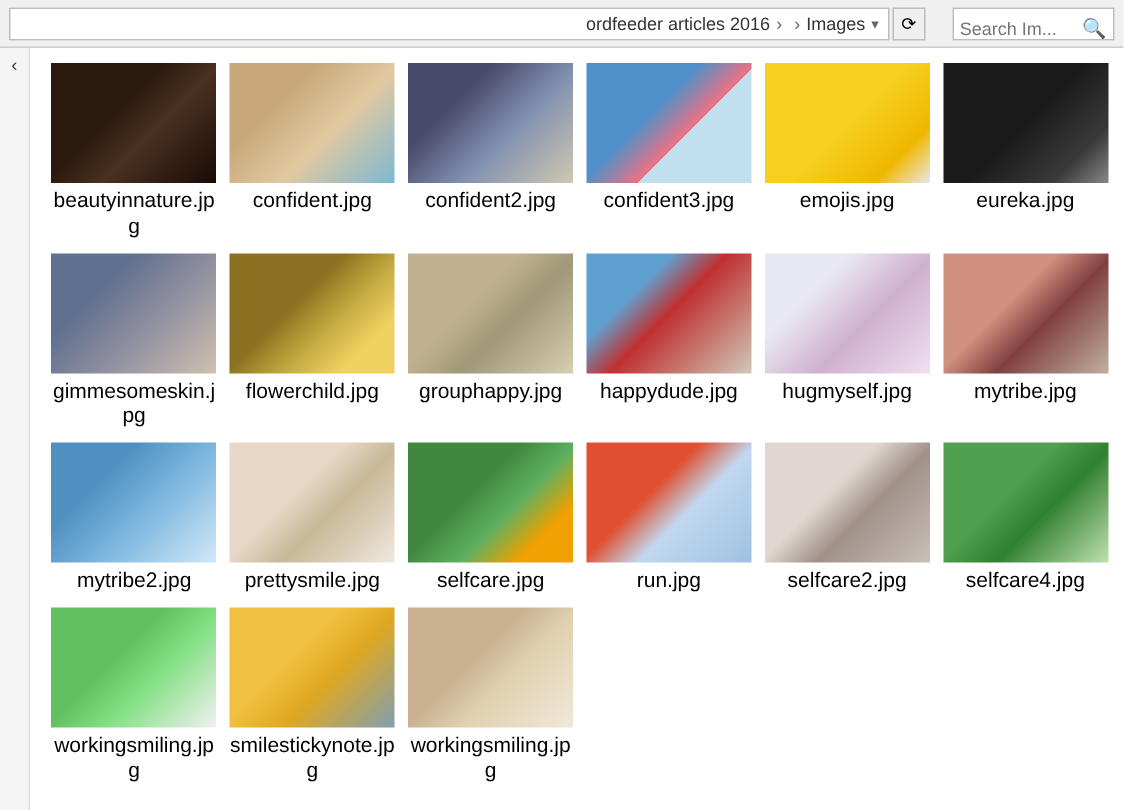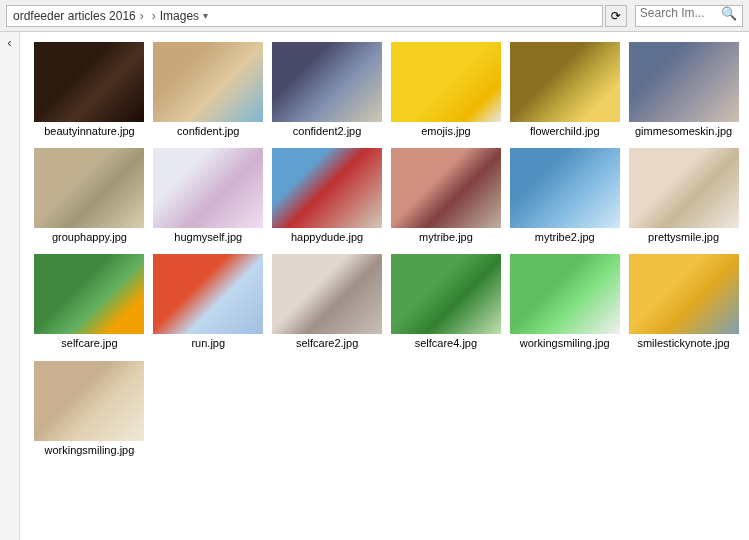--- a/index.html
+++ b/index.html
@@ -24,20 +24,21 @@
     .breadcrumb-area {
       display: flex;
       align-items: center;
       flex: 1;
       background: #fff;
       border: 1px solid #bbb;
       height: 22px;
       padding: 0 6px;
       font-size: 12px;
       color: #333;
+      justify-content: flex-end;
     }
     .breadcrumb-sep {
       margin: 0 4px;
       color: #666;
     }
     .breadcrumb-arrow {
       margin-left: 4px;
       color: #666;
       font-size: 10px;
     }
@@ -48,25 +49,25 @@
       border: 1px solid #bbb;
       cursor: pointer;
       display: flex;
       align-items: center;
       justify-content: center;
       font-size: 12px;
       margin-left: 2px;
     }
     .search-box {
       display: flex;
-      align-items: flex-start;
+      align-items: flex-end;
       background: #fff;
       border: 1px solid #bbb;
       height: 22px;
-      margin-left: 8px;
+      margin-left: 18px;
       padding: 0 4px;
     }
     .search-box input {
       border: none;
       outline: none;
       font-size: 12px;
       width: 80px;
       color: #999;
     }
     .search-icon {
@@ -125,21 +126,21 @@
       height: 80px;
       background: #ddd;
       display: flex;
       align-items: center;
       justify-content: center;
       overflow: hidden;
       position: relative;
     }
 
     .file-label {
-      font-size: 11px;
+      font-size: 14px;
       text-align: center;
       margin-top: 3px;
       word-break: break-all;
       max-width: 110px;
       color: #000;
       line-height: 1.2;
     }
 
     
     .file-area::-webkit-scrollbar { width: 8px; }
@@ -204,44 +205,52 @@
         </div>
         <div class="file-item">
           <div class="thumb t-confident"></div>
           <div class="file-label">confident.jpg</div>
         </div>
         <div class="file-item">
           <div class="thumb t-confident2"></div>
           <div class="file-label">confident2.jpg</div>
         </div>
         <div class="file-item">
+          <div class="thumb t-confident3"></div>
+          <div class="file-label">confident3.jpg</div>
+        </div>
+        <div class="file-item">
           <div class="thumb t-emojis"></div>
           <div class="file-label">emojis.jpg</div>
         </div>
         <div class="file-item">
+          <div class="thumb t-eureka"></div>
+          <div class="file-label">eureka.jpg</div>
+        </div>
+        <div class="file-item">
+          <div class="thumb t-gimmesome"></div>
+          <div class="file-label">gimmesomeskin.jpg</div>
+        </div>
+        <div class="file-item">
           <div class="thumb t-flowerchild"></div>
           <div class="file-label">flowerchild.jpg</div>
         </div>
         <div class="file-item">
-          <div class="thumb t-gimmesome"></div>
-          <div class="file-label">gimmesomeskin.jpg</div>
-        </div>
-        <div class="file-item">
           <div class="thumb t-grouphappy"></div>
           <div class="file-label">grouphappy.jpg</div>
         </div>
         <div class="file-item">
+          <div class="thumb t-happydude"></div>
+          <div class="file-label">happydude.jpg</div>
+        </div>
+        <div class="file-item">
           <div class="thumb t-hugmyself"></div>
           <div class="file-label">hugmyself.jpg</div>
         </div>
         <div class="file-item">
-          <div class="thumb t-happydude"></div>
-          <div class="file-label">happydude.jpg</div>
-        </div>
-        <div class="file-item">
           <div class="thumb t-mytribe"></div>
           <div class="file-label">mytribe.jpg</div>
         </div>
         <div class="file-item">
           <div class="thumb t-mytribe2"></div>
           <div class="file-label">mytribe2.jpg</div>
         </div>
         <div class="file-item">
           <div class="thumb t-prettysmile"></div>
           <div class="file-label">prettysmile.jpg</div>

